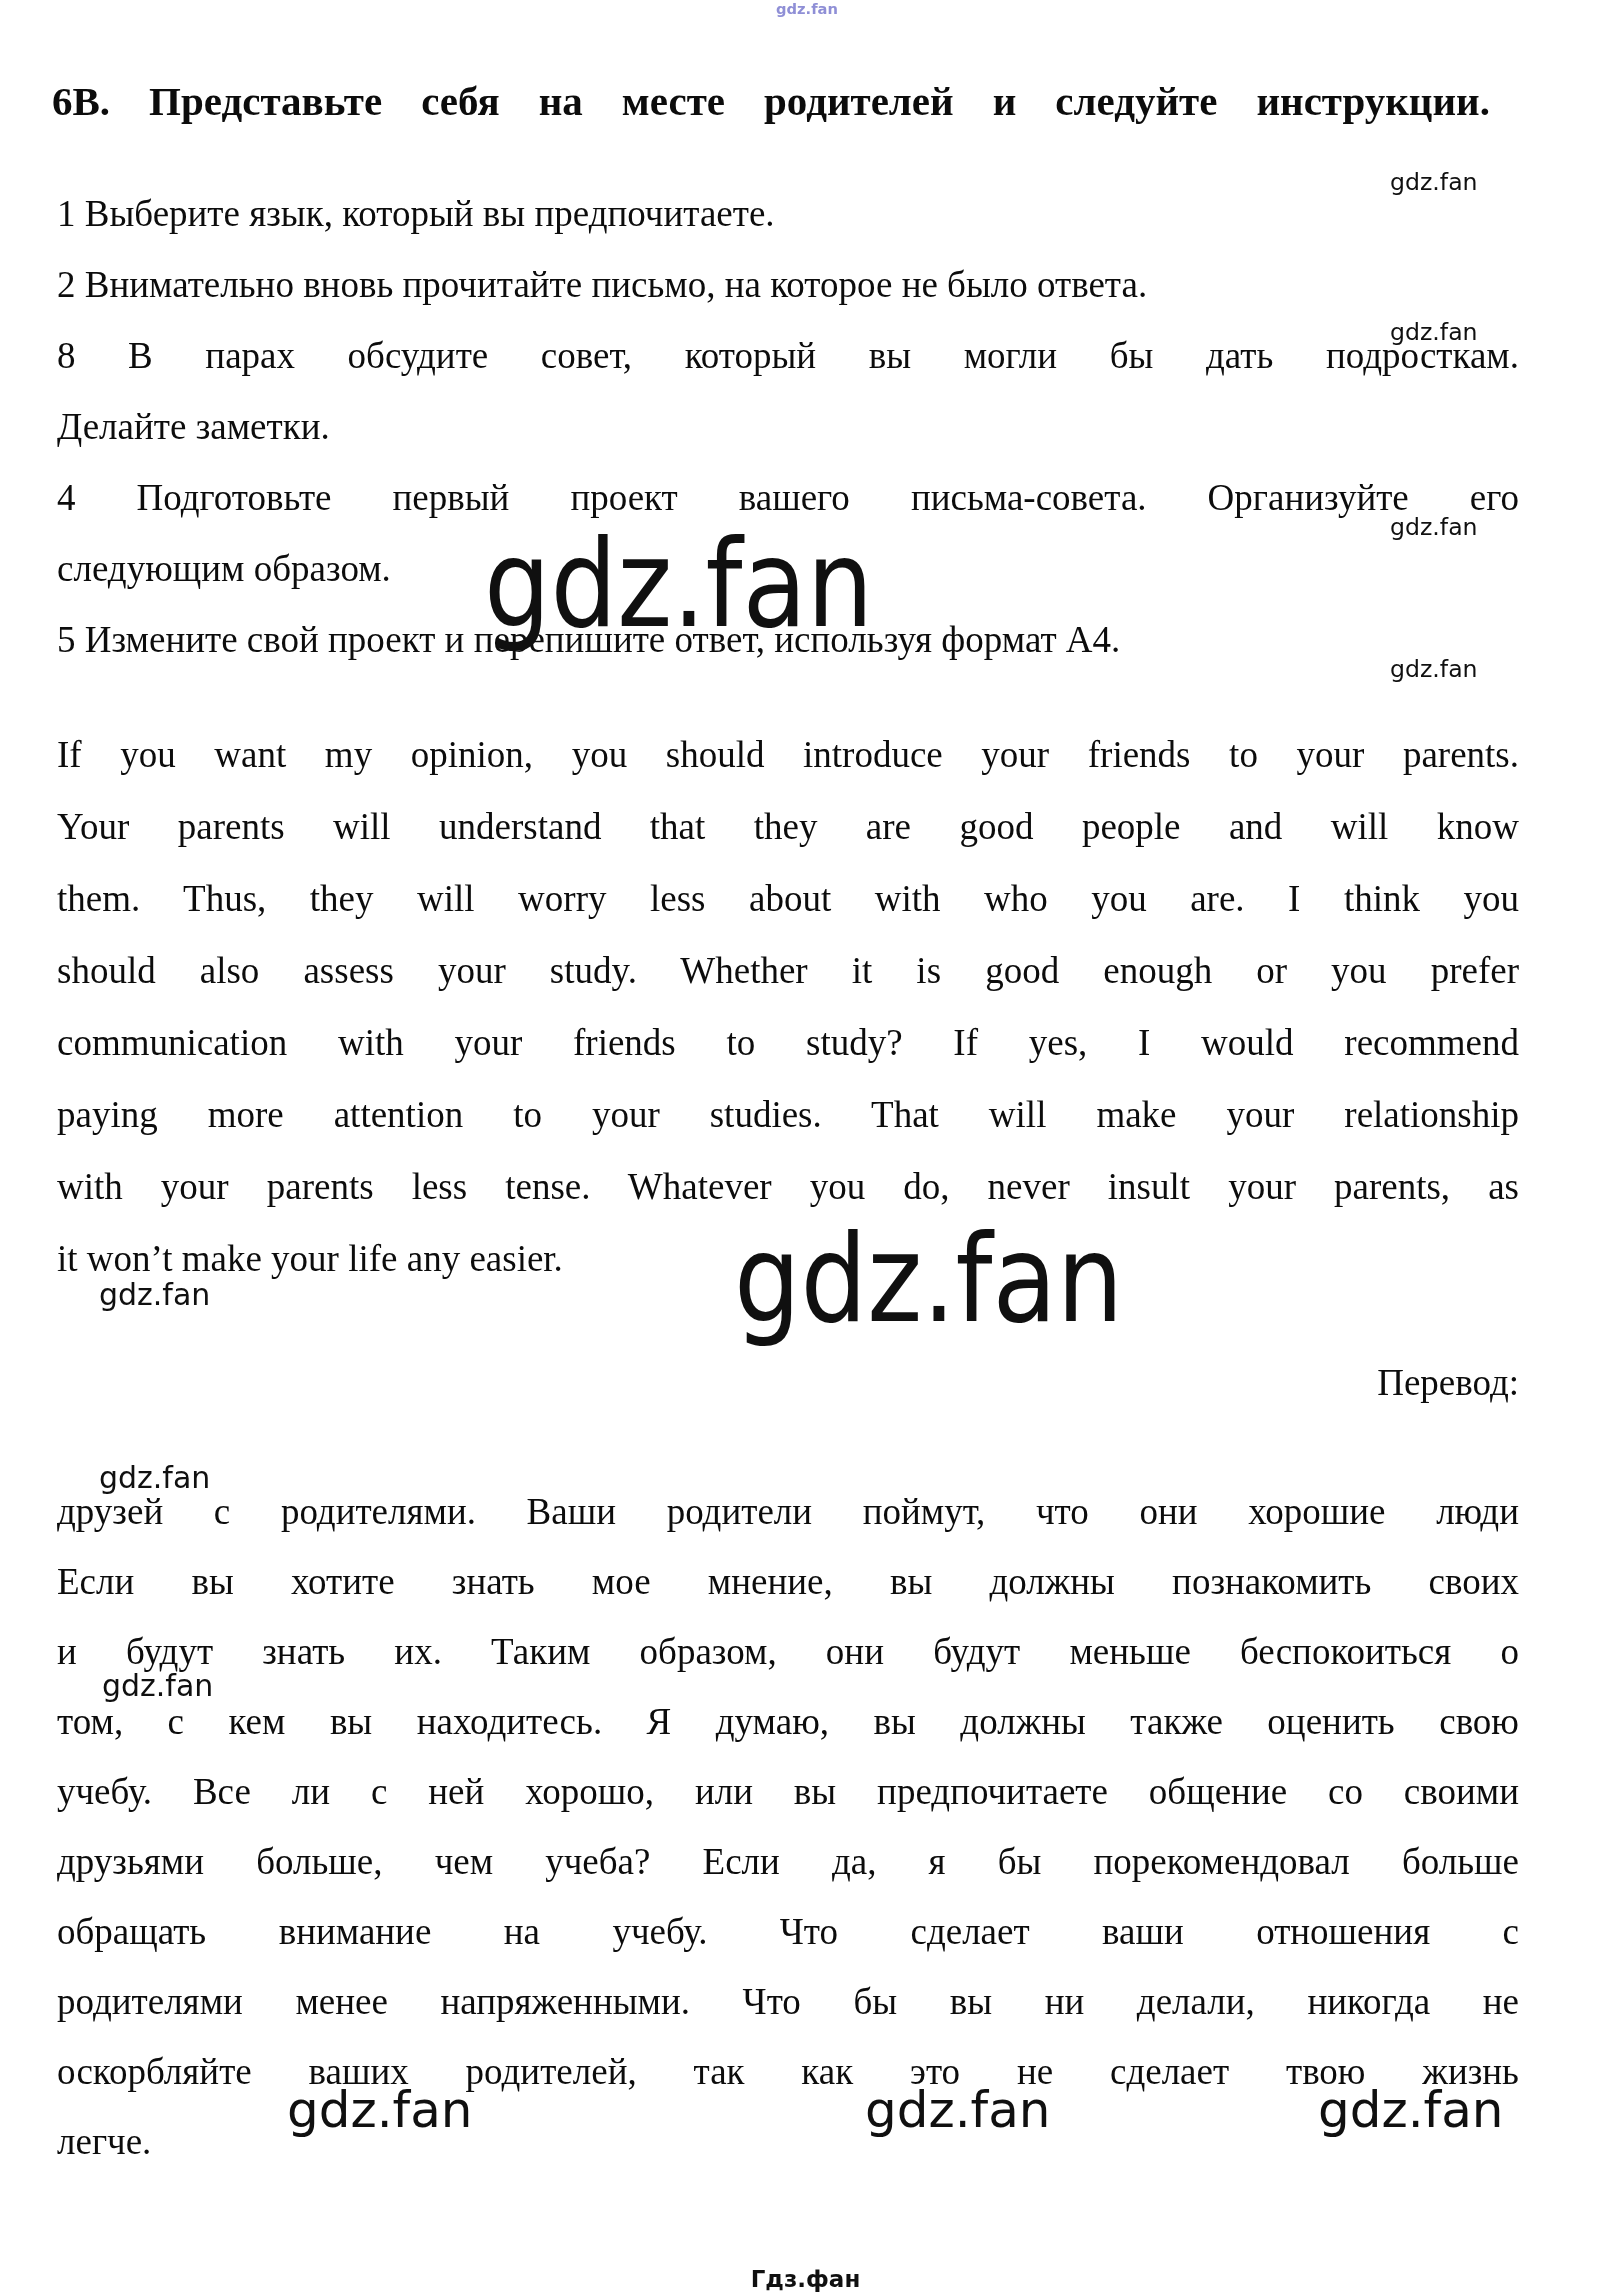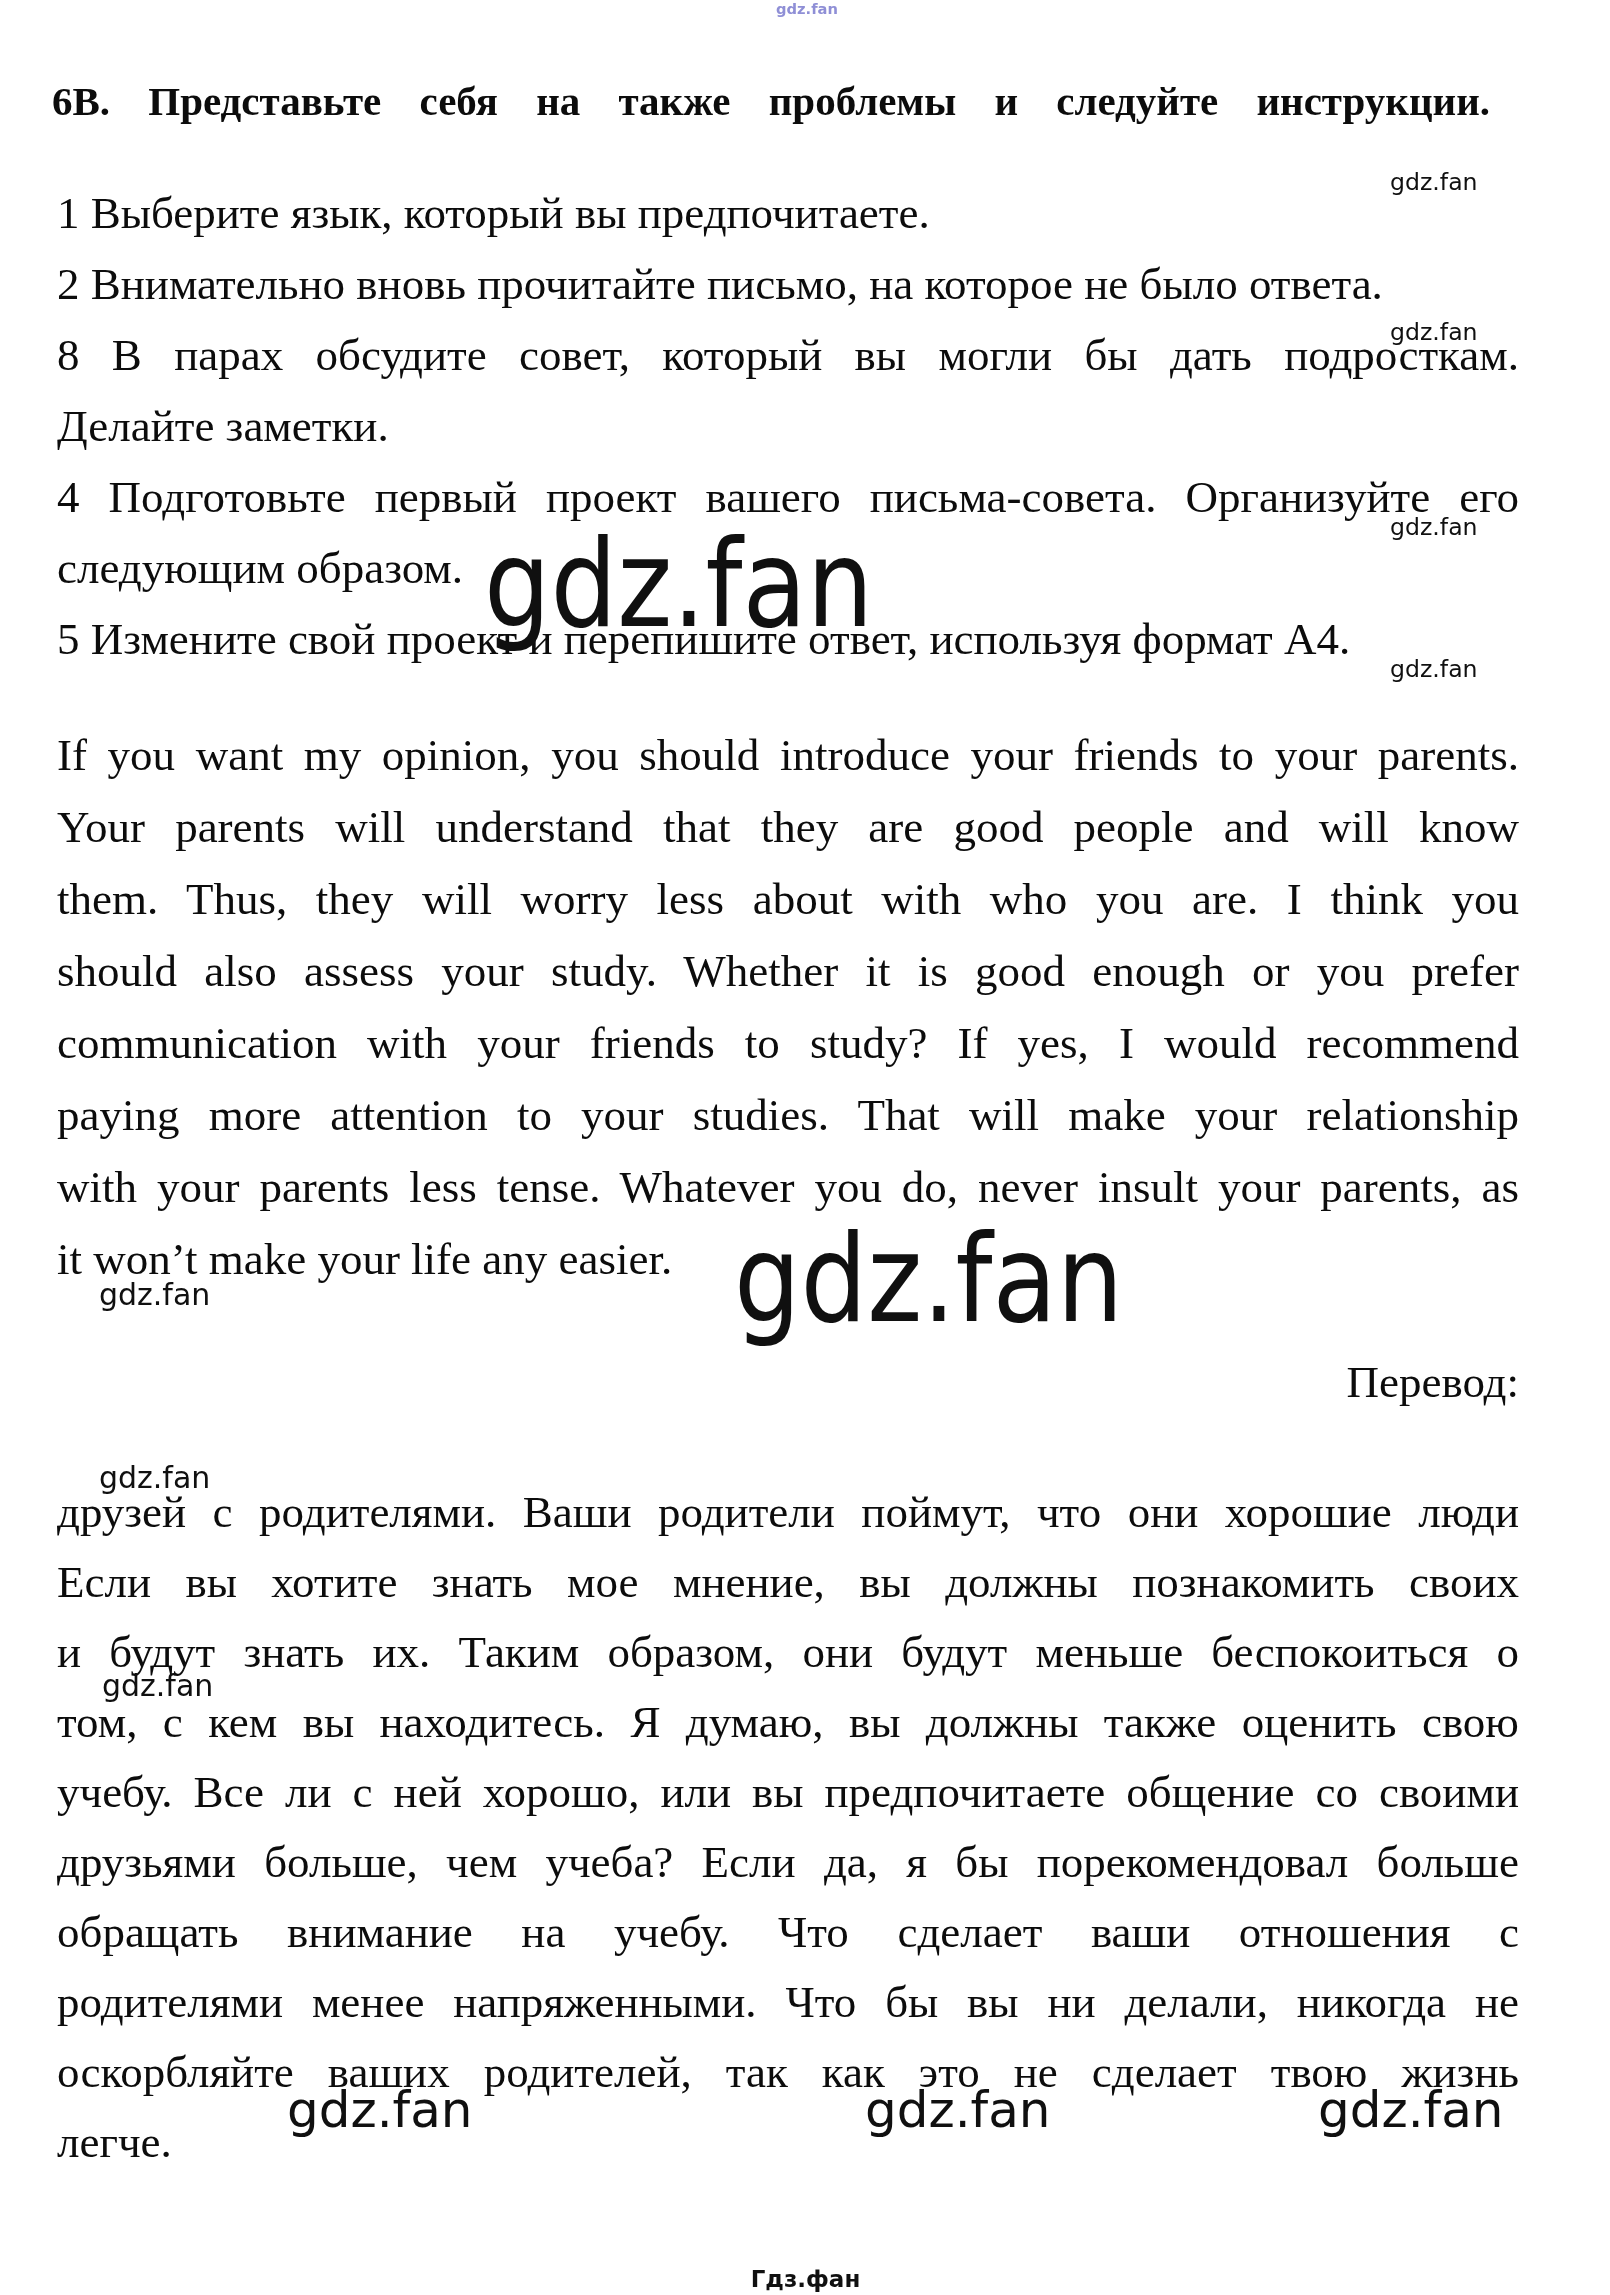--- a/index.html
+++ b/index.html
@@ -6,21 +6,21 @@
   .page{
     position:relative;width:1611px;height:2295px;background:#ffffff;
     font-family:"Liberation Serif",serif;color:#0c0c0c;overflow:hidden;
   }
   .abs{position:absolute;}
   .heading{
     left:52px;top:75px;width:1438px;
     font-size:41px;font-weight:bold;line-height:1.3;
     text-align:justify;text-align-last:justify;
   }
-  .block{left:57px;width:1462px;font-size:45px;}
+  .block{left:57px;width:1462px;font-size:37px;}
   .instructions{top:178px;line-height:71px;}
   .english{top:719px;line-height:72px;}
   .translation-heading{top:1347px;text-align:right;line-height:71px;}
   .russian{top:1477px;line-height:70px;}
   .tline{text-align:justify;text-align-last:justify;white-space:nowrap;}
   .tline.plain{text-align:left;text-align-last:left;}
   .wm{
     position:absolute;font-family:"DejaVu Sans",sans-serif;
     color:#101010;line-height:1;white-space:nowrap;z-index:5;
   }
@@ -44,21 +44,21 @@
     font-family:"DejaVu Sans",sans-serif;color:#101010;font-weight:bold;
   }
 </style>
 </head>
 <body>
 
 <div class="page">
 
   <div class="wm wm-top abs">gdz.fan</div>
 
-  <div class="abs heading">6В. Представьте себя на также проблемы и следуйте инструкции.</div>
+  <div class="abs heading">6В. Представьте себя на месте родителей и следуйте инструкции.</div>
 
   <div class="wm wm-r1 abs">gdz.fan</div>
 
   <div class="abs block instructions">
     <div class="tline plain">1 Выберите язык, который вы предпочитаете.</div>
     <div class="tline plain">2 Внимательно вновь прочитайте письмо, на которое не было ответа.</div>
     <div class="tline">8 В парах обсудите совет, который вы могли бы дать подросткам.</div>
     <div class="tline plain">Делайте заметки.</div>
     <div class="tline">4 Подготовьте первый проект вашего письма-совета. Организуйте его</div>
     <div class="tline plain">следующим образом.</div>

